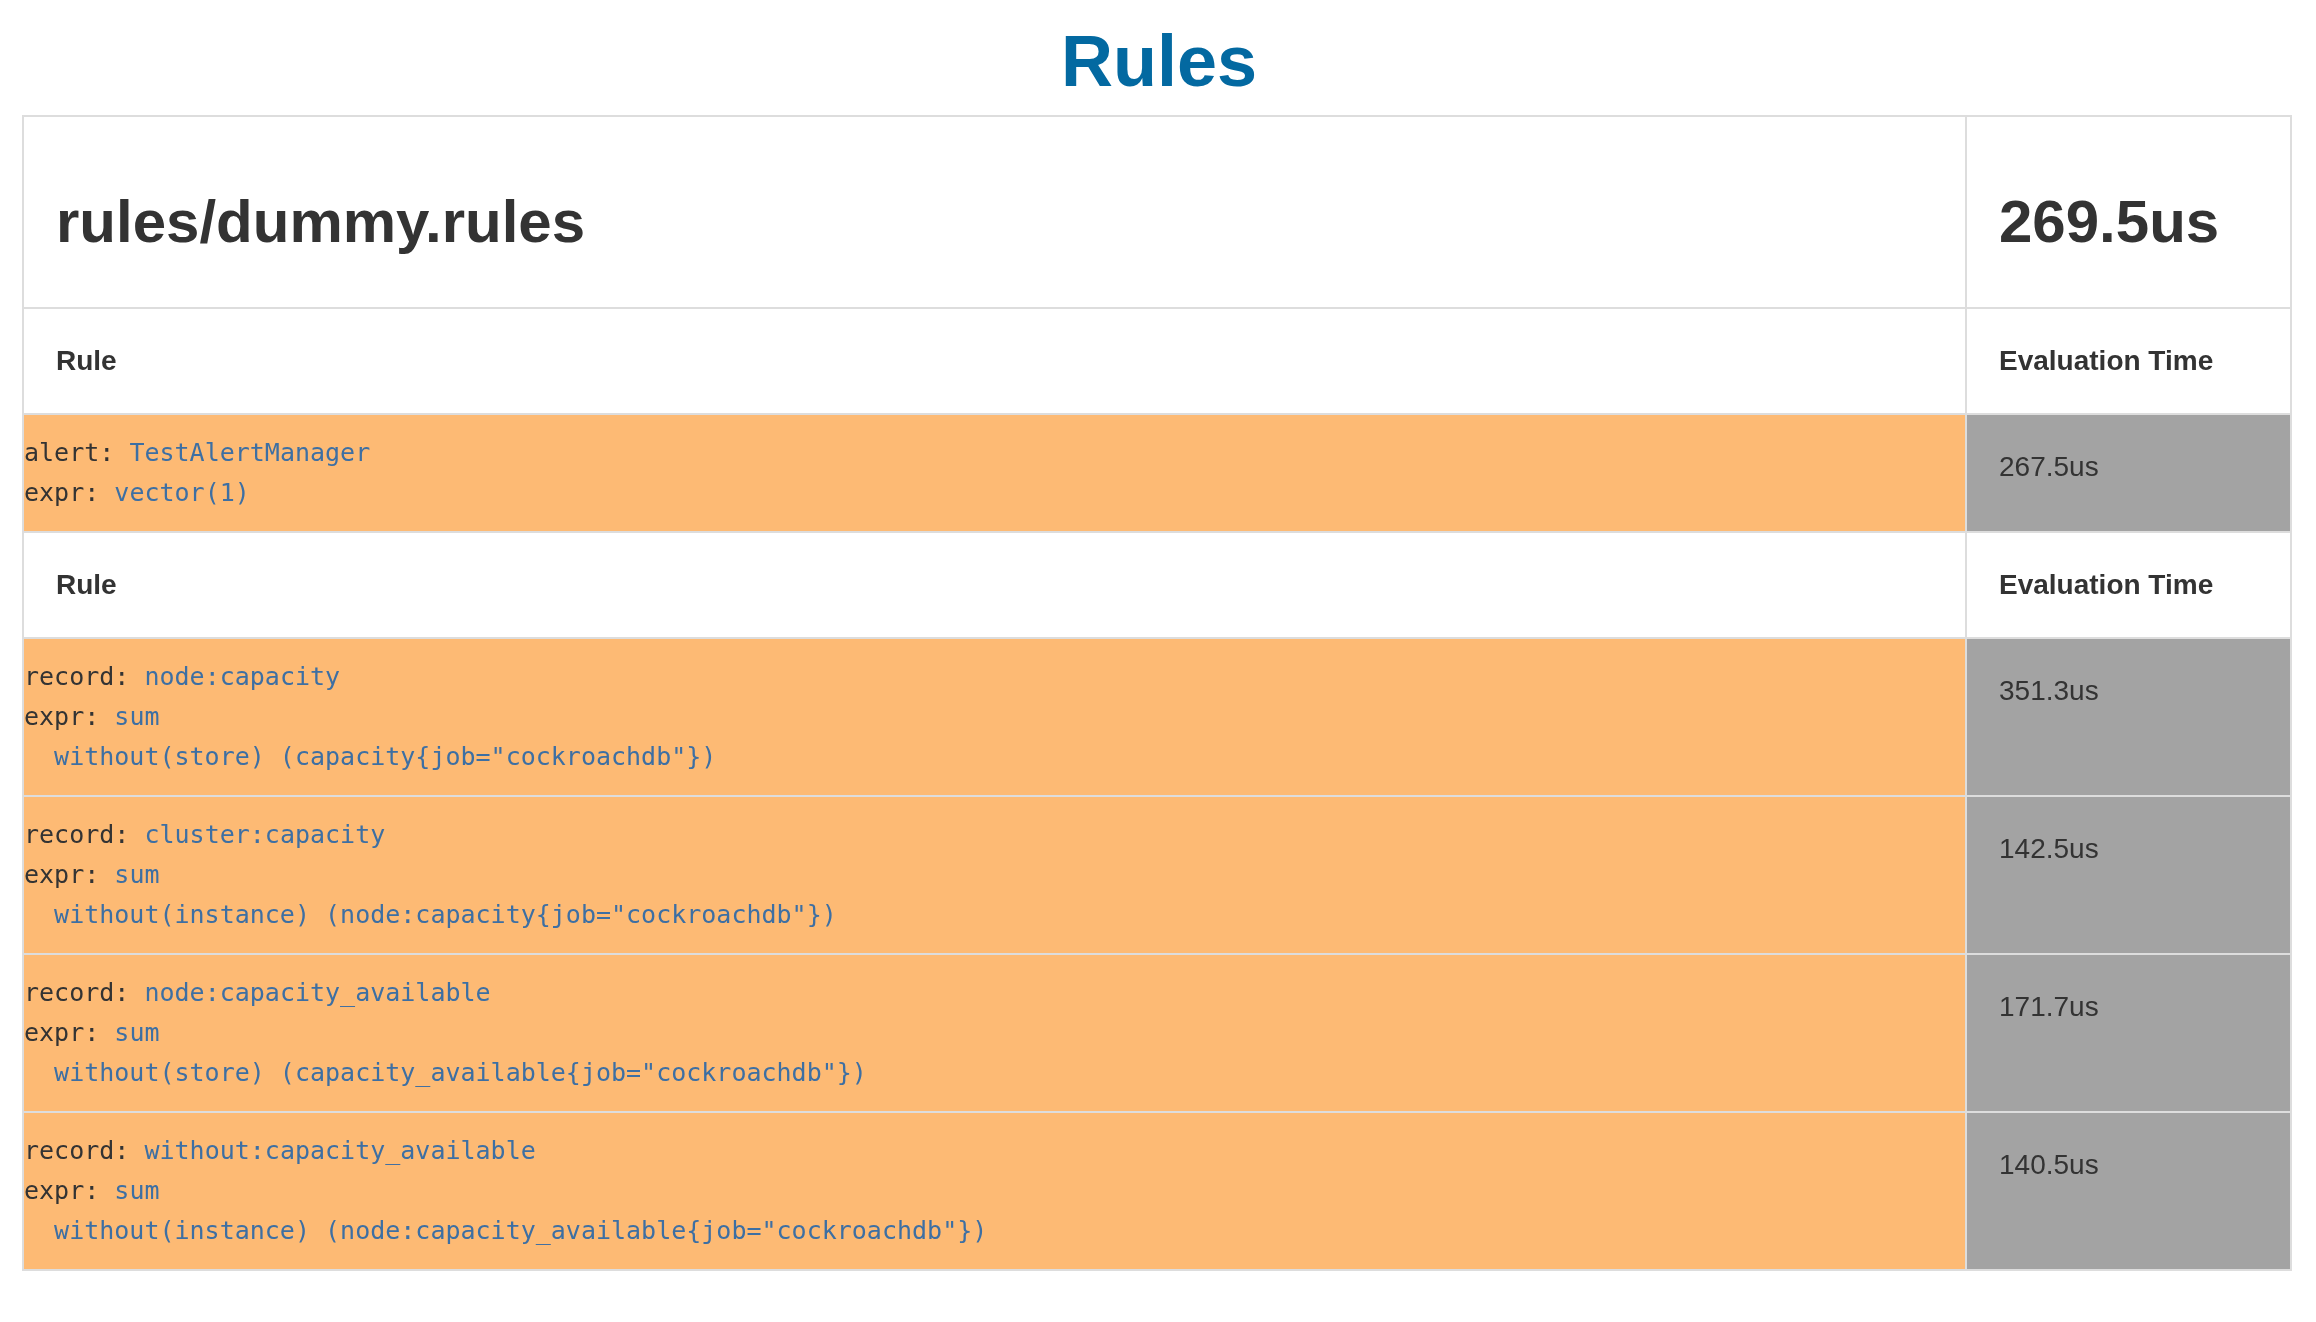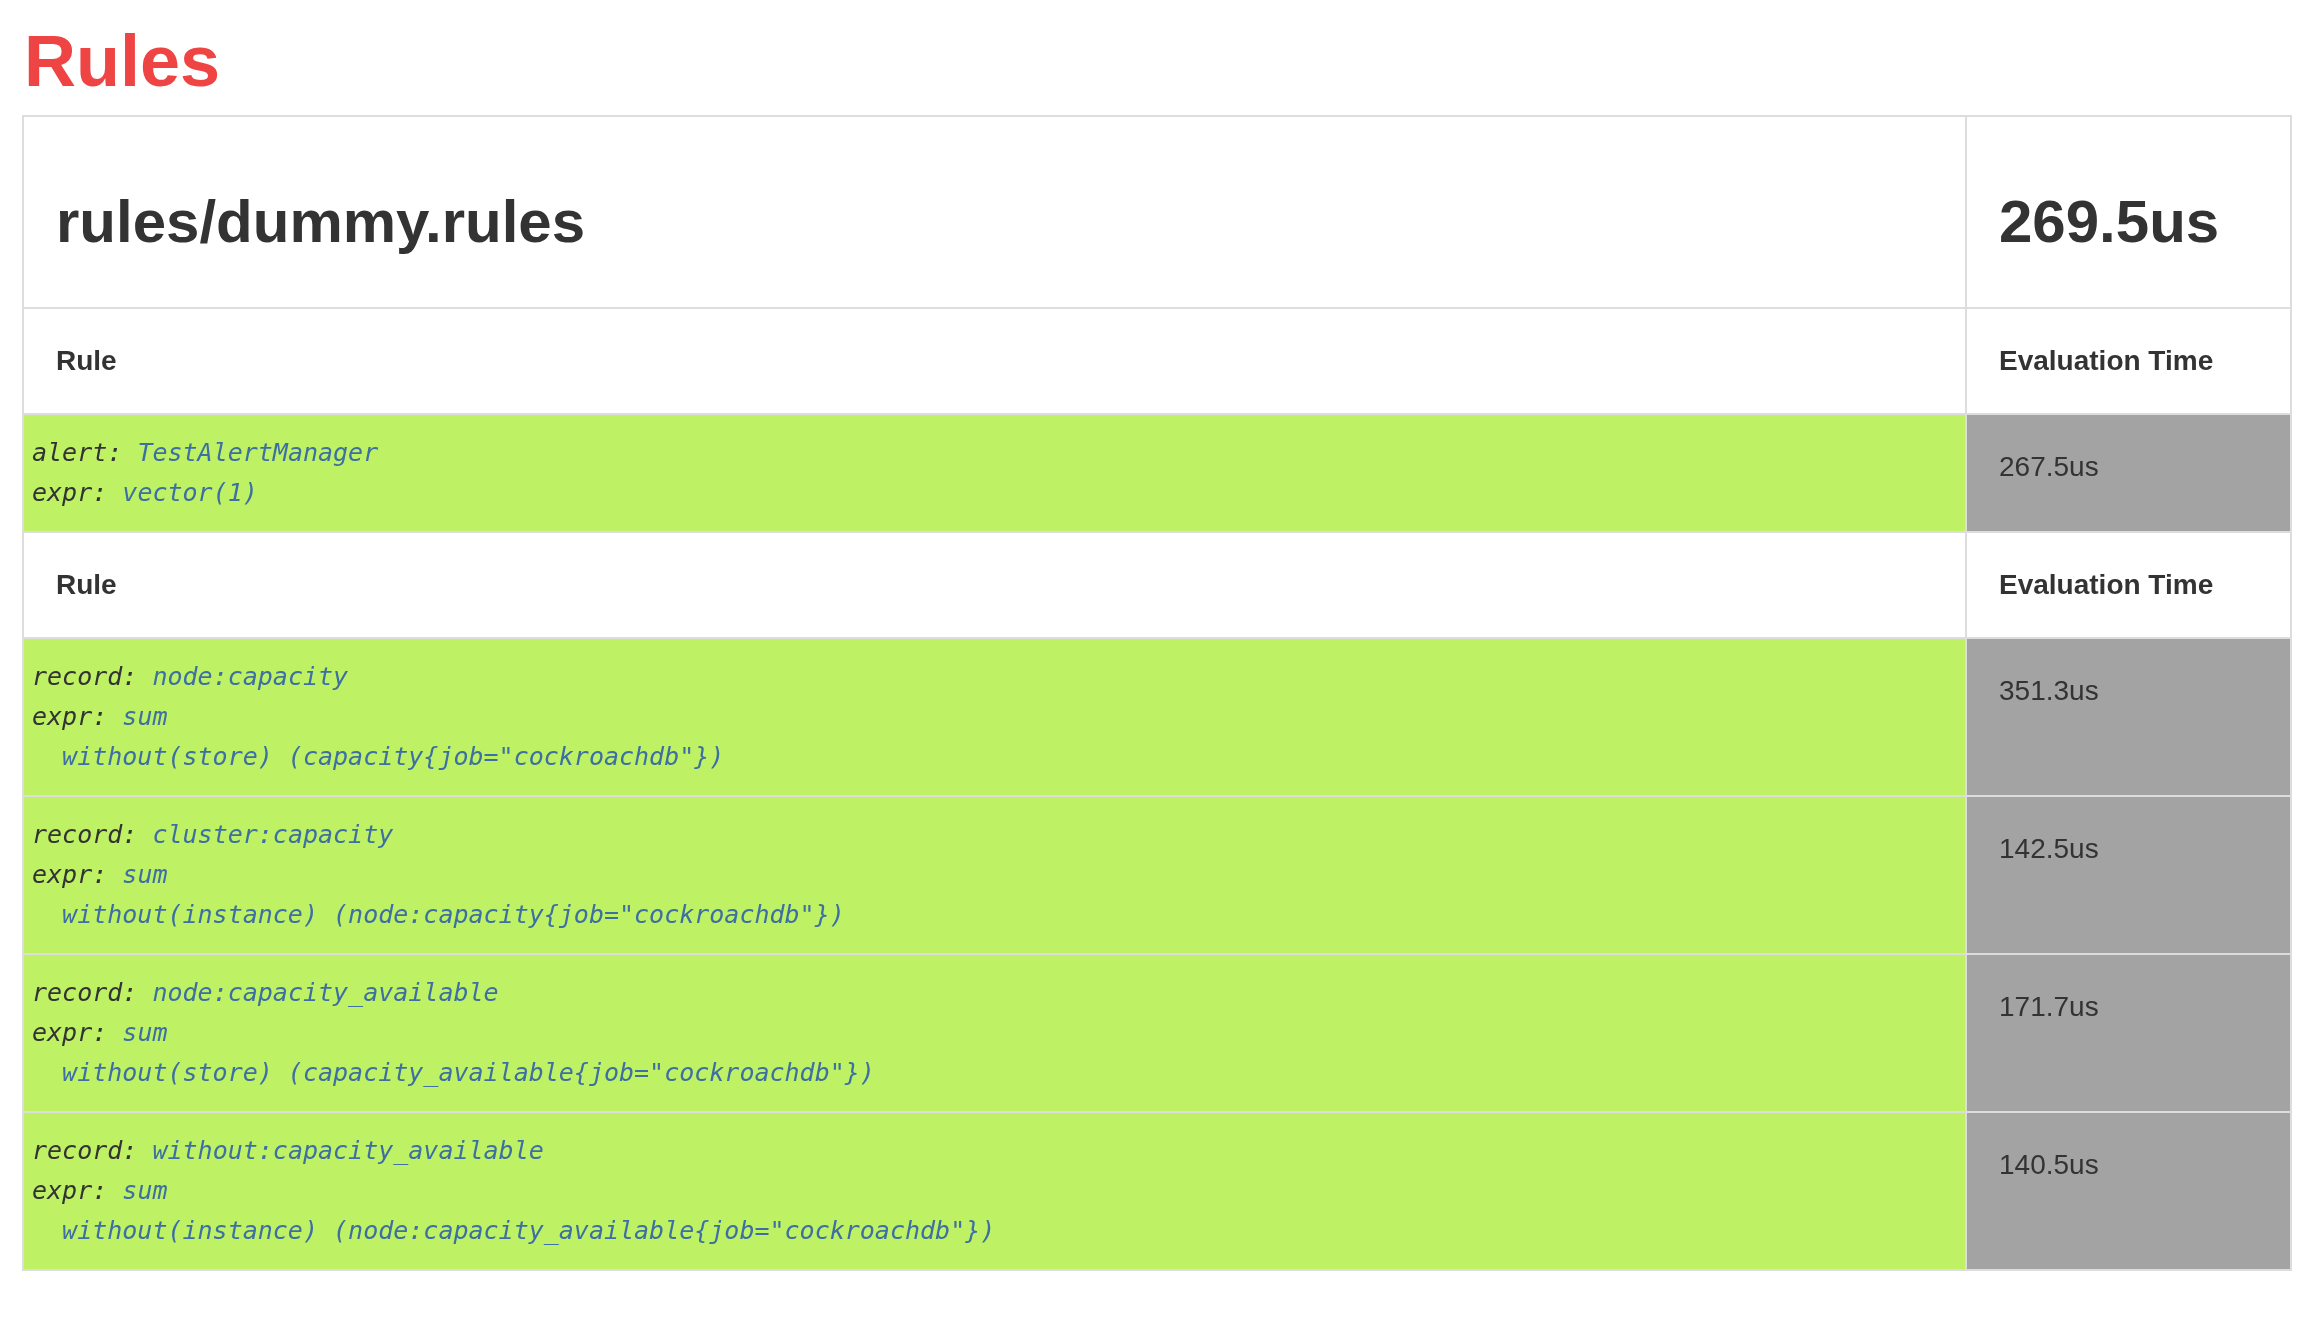--- a/index.html
+++ b/index.html
@@ -12,22 +12,23 @@
     font-family: "Liberation Sans", sans-serif;
     color: #333333;
   }
   .container {
     margin: 0 22px;
   }
   h1.page-title {
     font-size: 72px;
     line-height: 1.1;
     font-weight: bold;
-    color: #ef4444;
+    color: #0369a1;
     margin: 22px 0 14px 2px;
+    text-align: center;
   }
   table.rules-table {
     border-collapse: collapse;
     table-layout: fixed;
     width: 2268px;
     background: #ffffff;
   }
   table.rules-table col.col-rule  { width: 1943px; }
   table.rules-table col.col-time  { width: 325px;  }
   table.rules-table td,
@@ -45,23 +46,22 @@
     margin: 40px 0 20px 0;
     white-space: nowrap;
   }
   tr.head-row th {
     font-size: 28px;
     line-height: 40px;
     font-weight: bold;
     color: #333333;
   }
   tr.rule-row td.rule-cell {
-    background: #bef264;
-    padding: 18px 8px;
-    font-style: italic;
+    background: #fdba74;
+    padding: 18px 0;
   }
   pre.rule-pre {
     margin: 0;
     font-family: "DejaVu Sans Mono", monospace;
     font-size: 25px;
     line-height: 40px;
     white-space: pre;
     color: #333333;
   }
   pre.rule-pre .kw { color: #333333; }

